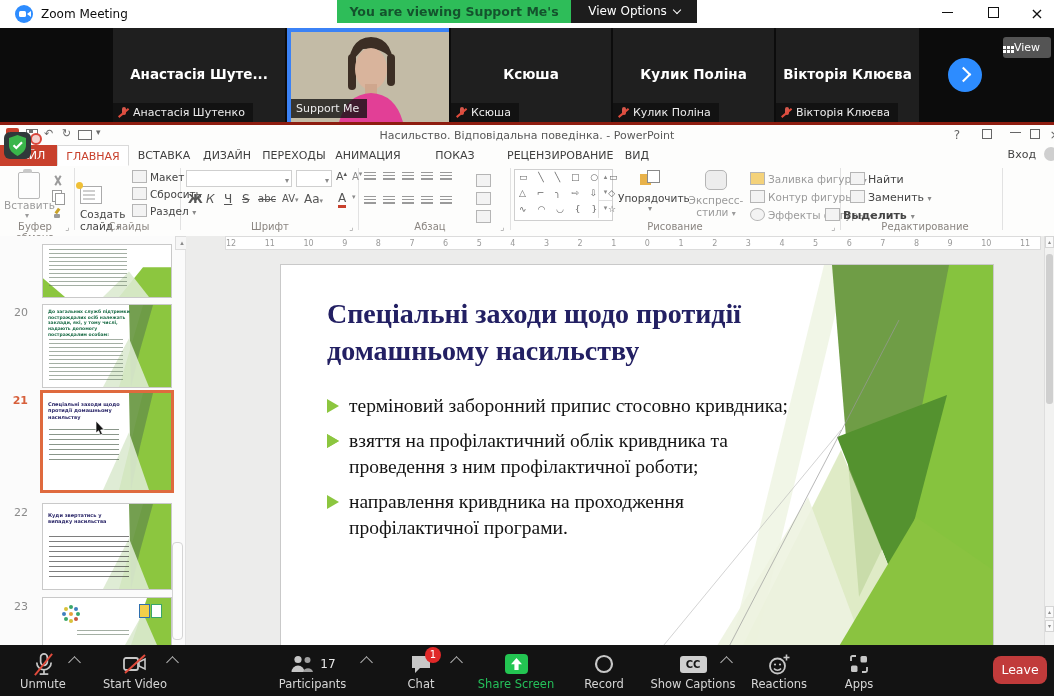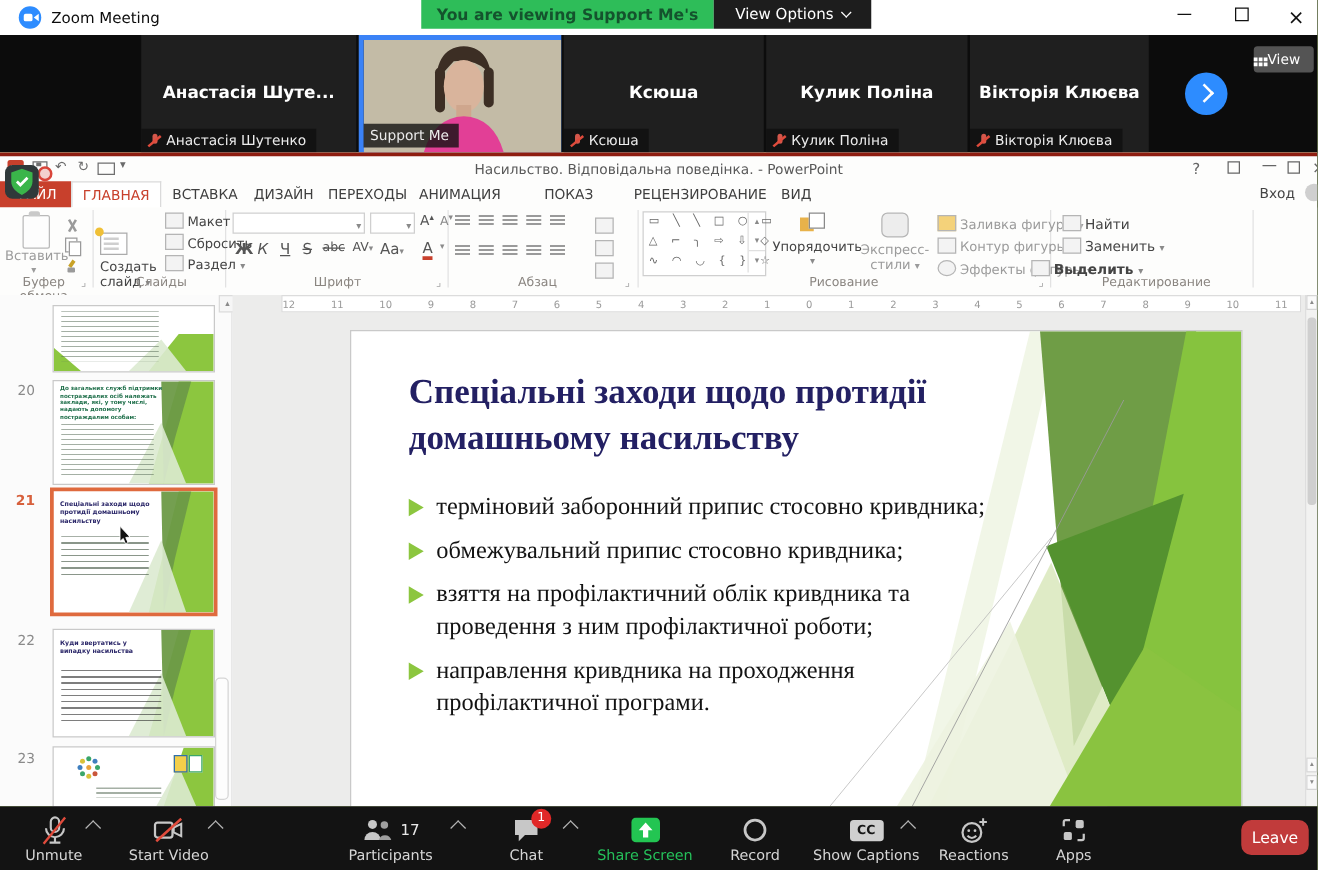--- a/index.html
+++ b/index.html
@@ -402,21 +402,21 @@
         <polygon fill="#54922f" points="556,172 666,130 616,322"></polygon>
         <polygon fill="#d9e8bc" points="452,400 560,185 648,400" opacity="0.85"></polygon>
         <polygon fill="#edf3e0" points="412,420 527,232 597,420" opacity="0.9"></polygon>
         <polygon fill="#8ac340" points="535,420 635,252 712,305 712,420"></polygon>
         <line x1="428" y1="420" x2="618" y2="55" stroke="#9a9a9a" stroke-width="0.7"></line>
         <line x1="350" y1="420" x2="560" y2="165" stroke="#b5b5b5" stroke-width="0.6"></line>
       </svg>
       <div class="stitle">Спеціальні заходи щодо протидії домашньому насильству</div>
       <div class="sbullets">
         <div class="sb"><span class="btri"></span><span>терміновий заборонний припис стосовно кривдника;</span></div>
-        <div class="sb"><span class="btri"></span><span>обмежувальний припис стосовно кривдника;</span></div>
+        <div class="sb"><span class="btri"></span></div>
         <div class="sb"><span class="btri"></span><span>взяття на профілактичний облік кривдника та проведення з ним профілактичної роботи;</span></div>
         <div class="sb"><span class="btri"></span><span>направлення кривдника на проходження профілактичної програми.</span></div>
       </div>
     </div>
   </div>
 
   <div class="abs ruler">
     <div class="rulnum">12 11 10 9 8 7 6 5 4 3 2 1 0 1 2 3 4 5 6 7 8 9 10 11 12</div>
   </div>
 

